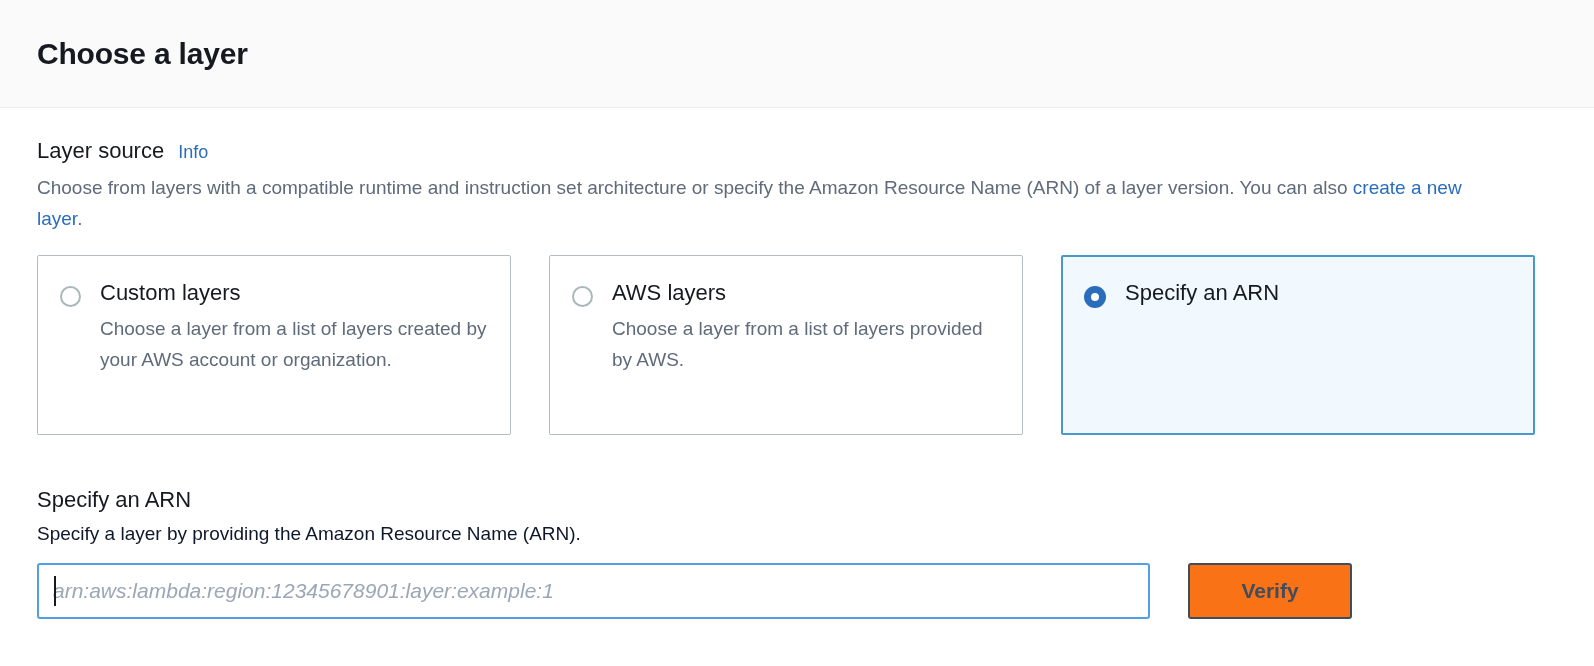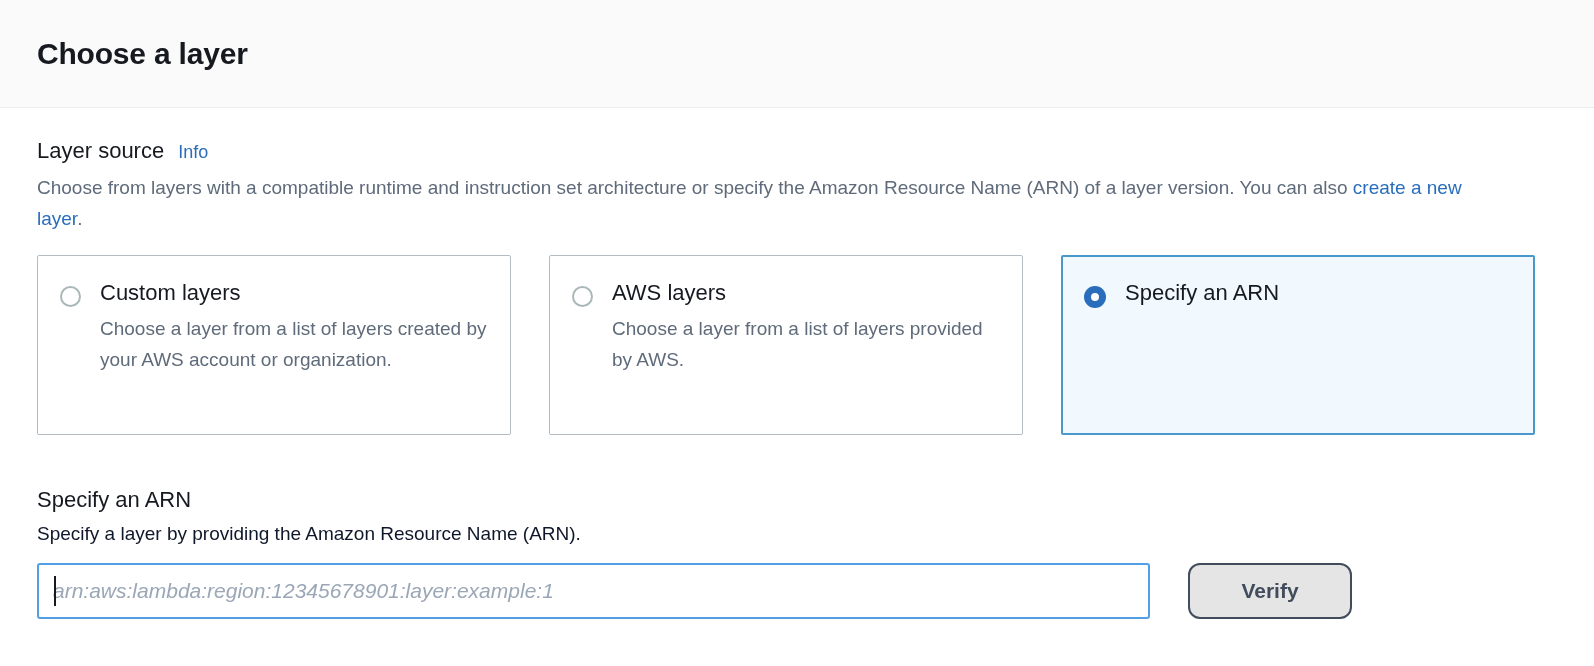--- a/index.html
+++ b/index.html
@@ -177,22 +177,22 @@
     width: 2px;
     height: 30px;
     background: #16191f;
   }
   .verify-button {
     box-sizing: border-box;
     height: 56px;
     min-width: 164px;
     padding: 0 26px;
     border: 2px solid #414d5c;
-    border-radius: 12px;
-    background: #e5e5e5;
+    border-radius: 3px;
+    background: #f97316;
     color: #414d5c;
     font-family: "Liberation Sans", sans-serif;
     font-size: 21px;
     font-weight: bold;
     cursor: pointer;
   }
 </style>
 </head>
 <body>
 

